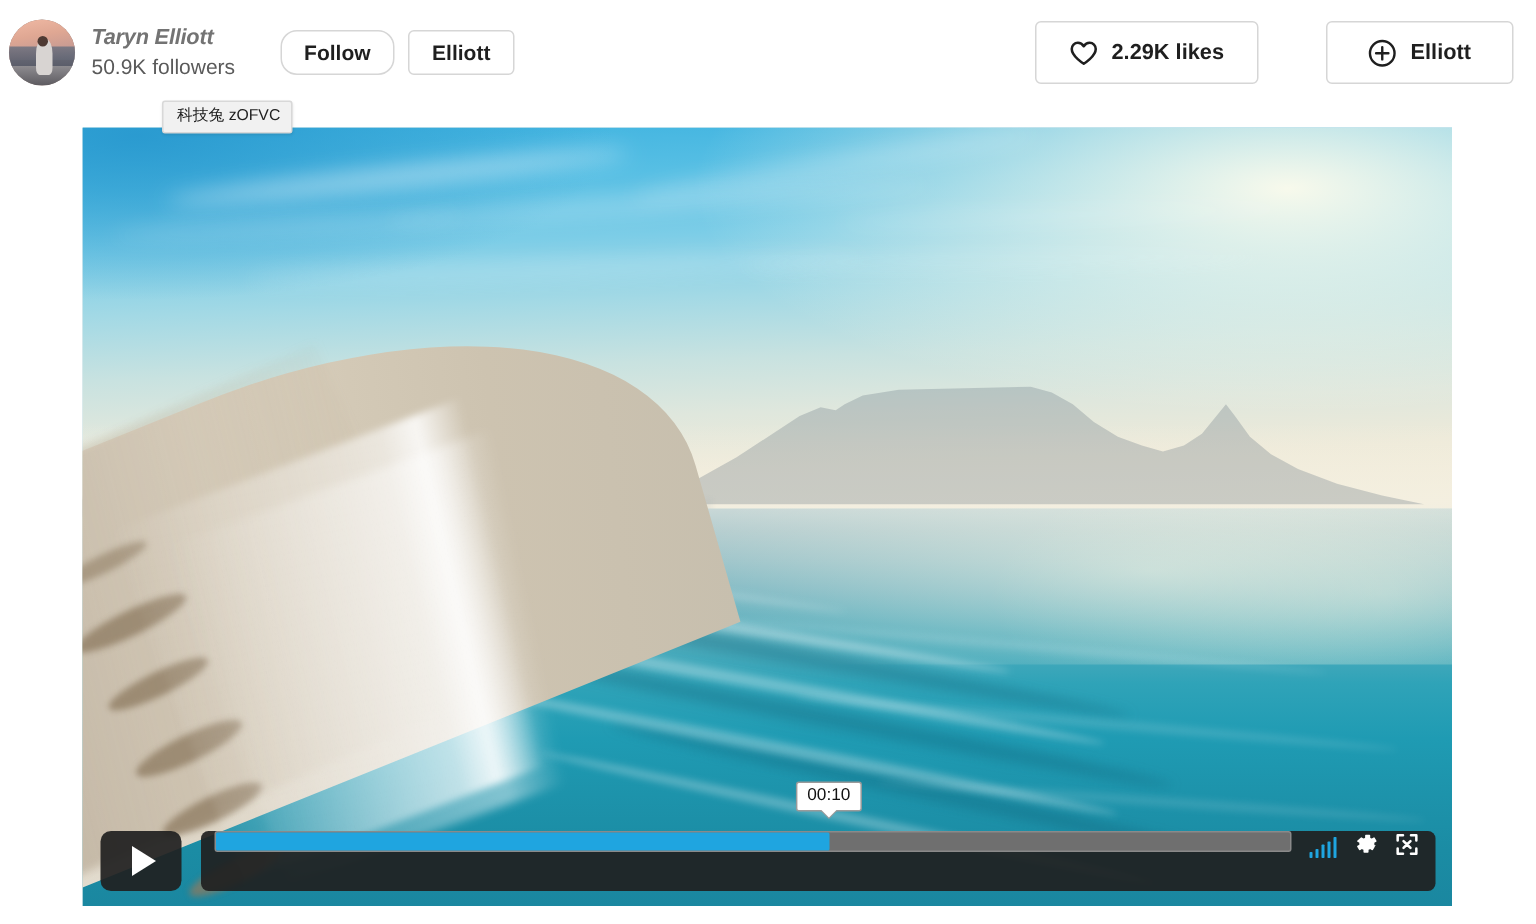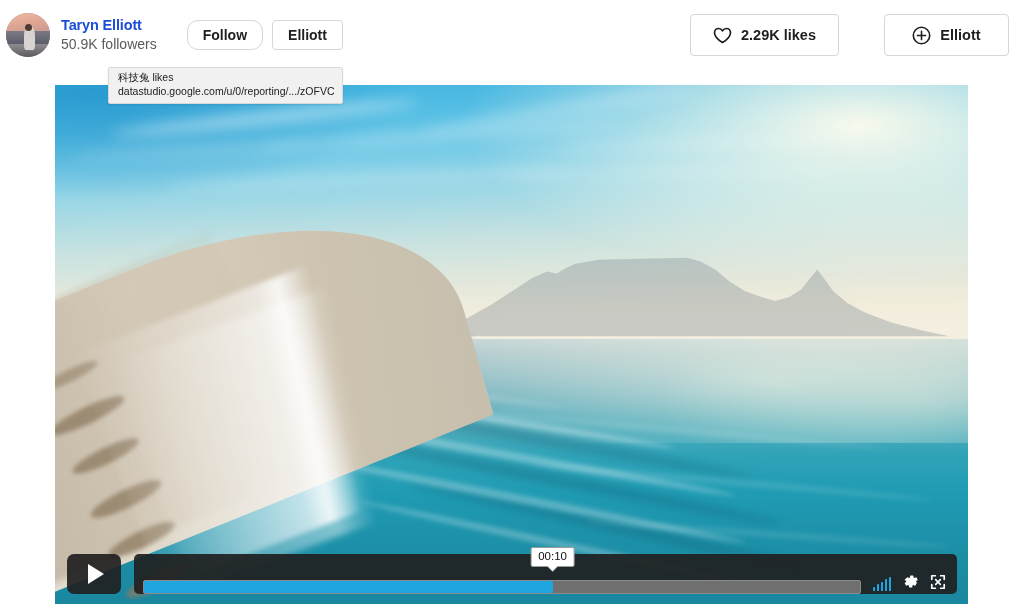--- a/index.html
+++ b/index.html
@@ -63,22 +63,23 @@
     background: #4e3a33;
   }
 
   .author-text {
     margin-left: 11px;
     line-height: 1.25;
   }
   .author-name {
     font-size: 14.5px;
     font-weight: bold;
-    color: #1d4ed8;
+    color: #737373;
     letter-spacing: -0.15px;
+    font-style: italic;
   }
   .author-followers {
     font-size: 14px;
     color: #5a5a5a;
     margin-top: 2px;
   }
 
   .btn {
     font-family: "Liberation Sans", sans-serif;
     cursor: pointer;
@@ -391,21 +392,21 @@
 
   .ctrl-bar {
     position: absolute;
     left: 79px;
     bottom: 10px;
     right: 11px;
     height: 40px;
     background: rgba(32,32,32,0.92);
     border-radius: 5px;
     display: flex;
-    align-items: flex-end;
+    align-items: flex-start;
     padding: 0 9px;
     z-index: 20;
   }
 
   .progress-track {
     position: relative;
     flex: 1;
     height: 14px;
     background: #6f6f6f;
     border: 1px solid #8a8a8a;
@@ -527,22 +528,21 @@
         </svg>
       </span>
       <span>Elliott</span>
     </button>
 
 
   </div>
 </div>
 
 <div class="link-tooltip">
-  <div class="tt-line1">科技兔 likes</div>
-  <div class="tt-line2">datastudio.google.com/u/0/reporting/.../zOFVC</div>
+  <div class="tt-line1">科技兔 zOFVC</div>
 </div>
 
 <div class="video-wrap">
 
   <div class="sky">
     <div class="cloud c1"></div>
     <div class="cloud c2"></div>
     <div class="cloud c3"></div>
     <div class="cloud c4"></div>
     <div class="cloud c5"></div>

